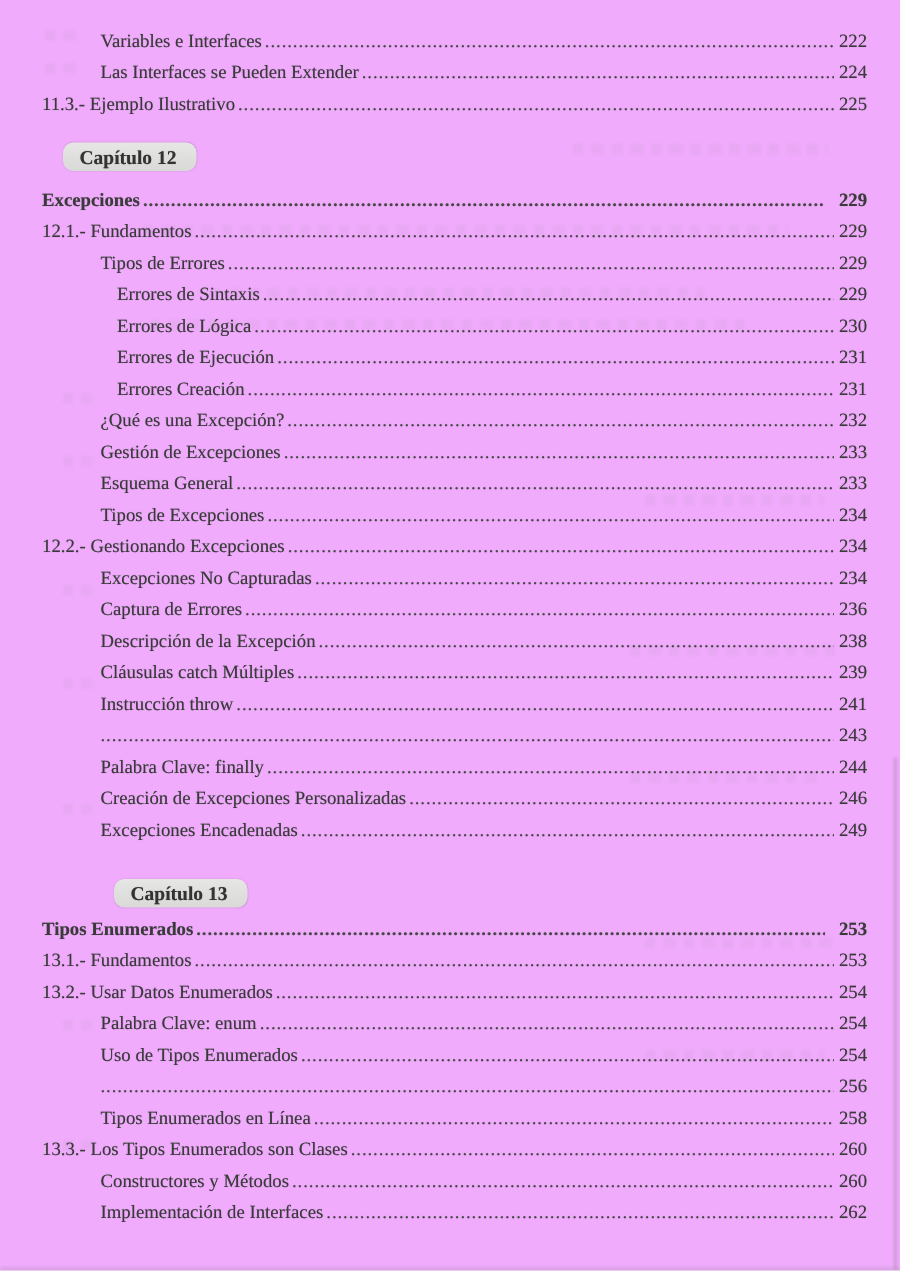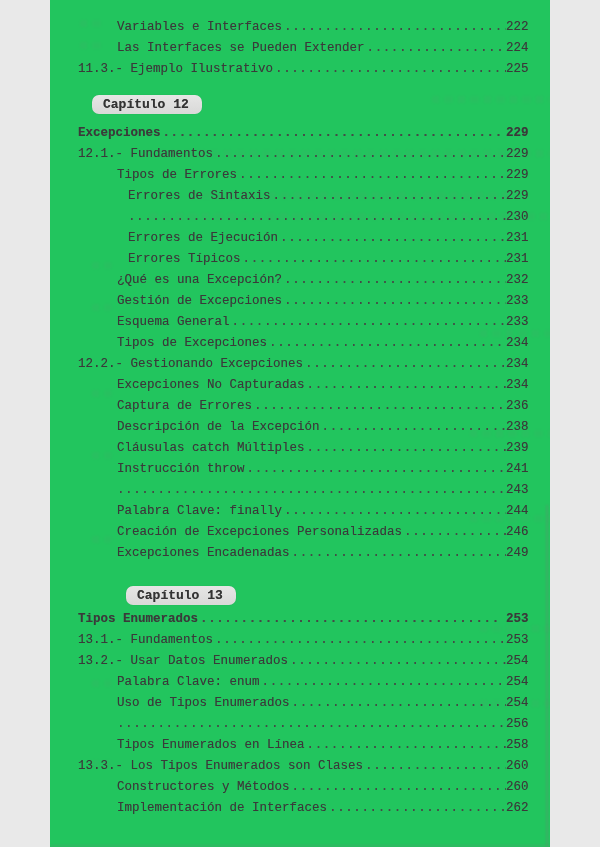--- a/index.html
+++ b/index.html
@@ -1,22 +1,22 @@
 <!DOCTYPE html>
 <html><head>
 <meta charset="utf-8">
 <style>
   html,body { margin:0; padding:0; background:#e9e9e9; }
   .page {
     position: relative;
-    width: 500px; height: 847px;
+    width: 600px; height: 847px;
     margin: 0 auto;
-    background: #22c55e;
+    background: #f0abfc;
     overflow: hidden;
-    font-family: Liberation Mono, monospace;
+    font-family: Liberation Serif, serif;
     color: #3a3a3a;
   }
   .content {
     position: relative;
     padding: 17px 22px 0 28px;
     z-index: 2;
   }
   .toc-section { margin:0; }
   .entry {
     display: flex;
@@ -142,30 +142,31 @@
           <span class="title">Tipos de Errores</span>
           <span class="dots"></span>
           <span class="pagenum">229</span>
         </div>
         <div class="entry lvl2">
           <span class="title">Errores de Sintaxis</span>
           <span class="dots"></span>
           <span class="pagenum">229</span>
         </div>
         <div class="entry lvl2">
+          <span class="title">Errores de Lógica</span>
           <span class="dots"></span>
           <span class="pagenum">230</span>
         </div>
         <div class="entry lvl2">
           <span class="title">Errores de Ejecución</span>
           <span class="dots"></span>
           <span class="pagenum">231</span>
         </div>
         <div class="entry lvl2">
-          <span class="title">Errores Típicos</span>
+          <span class="title">Errores Creación</span>
           <span class="dots"></span>
           <span class="pagenum">231</span>
         </div>
         <div class="entry lvl1">
           <span class="title">¿Qué es una Excepción?</span>
           <span class="dots"></span>
           <span class="pagenum">232</span>
         </div>
         <div class="entry lvl1">
           <span class="title">Gestión de Excepciones</span>

